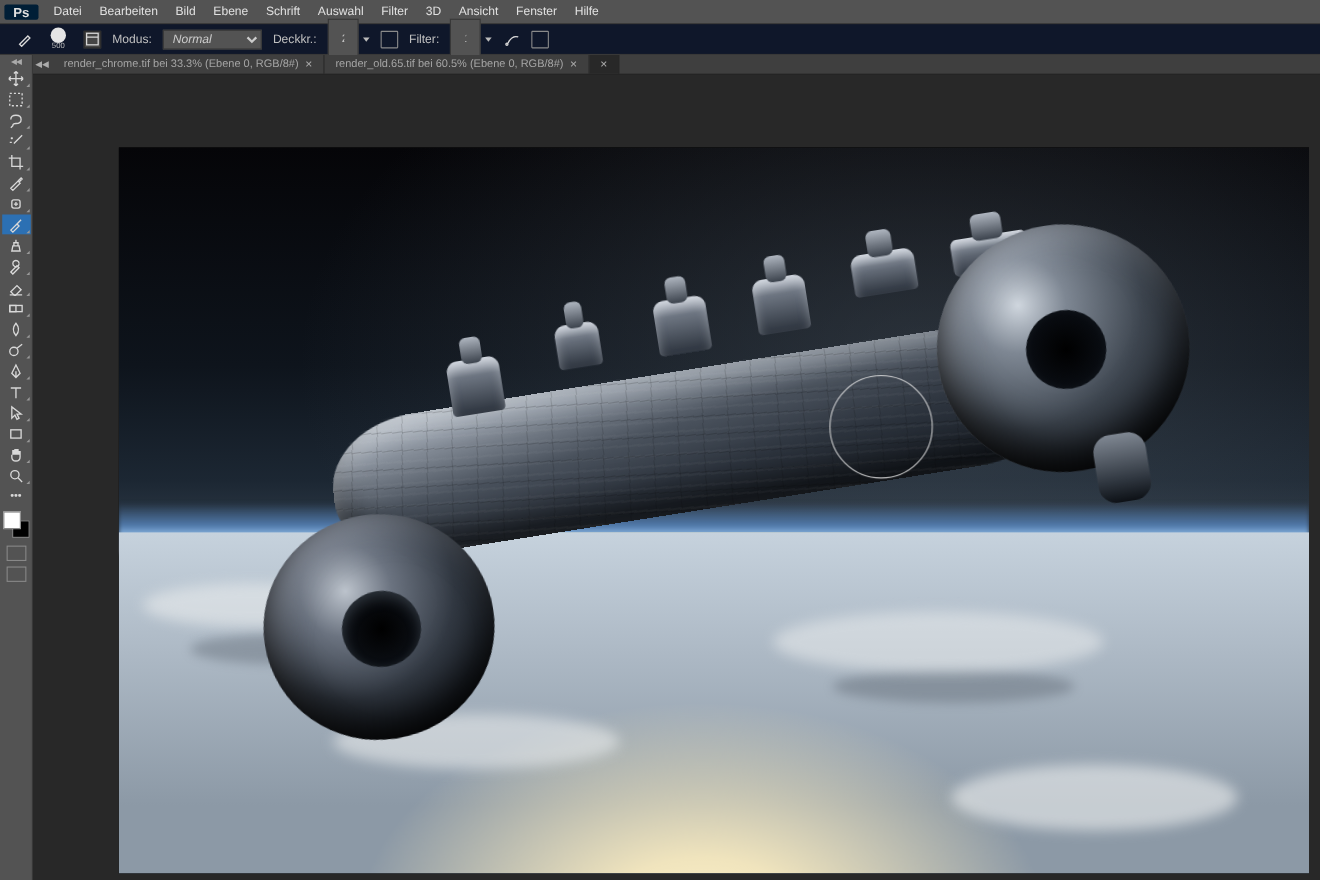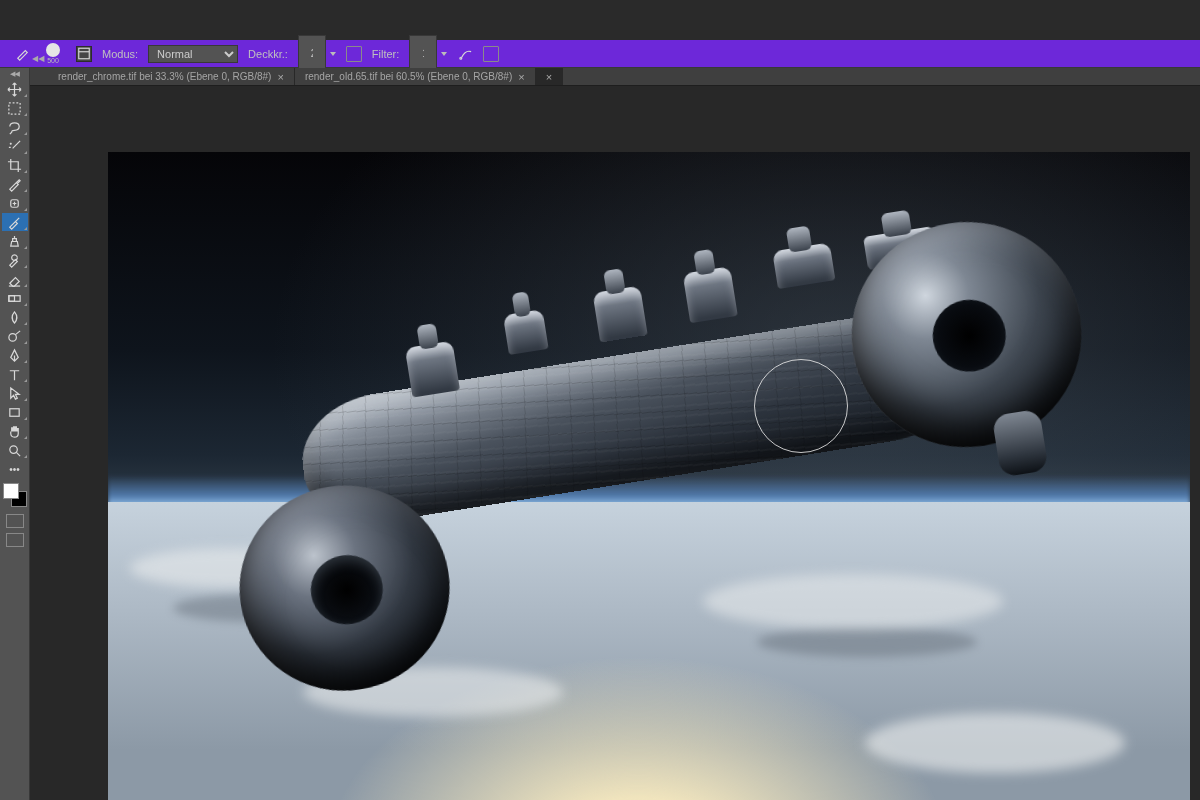--- a/index.html
+++ b/index.html
@@ -5,27 +5,27 @@
   * { margin:0; padding:0; box-sizing:border-box; font-family:"Segoe UI",Tahoma,sans-serif; }
   html,body { width:1200px; height:800px; overflow:hidden; background:#2a2a2a; color:#ccc; font-size:11px; }
   .app { display:flex; flex-direction:column; width:100%; height:100%; }
 
   
   .menubar { height:22px; background:#535353; display:flex; align-items:center; padding-left:4px; border-bottom:1px solid #383838; }
   .ps-logo { font-weight:bold; color:#fff; background:#001e36; padding:1px 5px; font-size:12px; border-radius:2px; margin-right:6px; }
   .menubar span { padding:0 8px; color:#e0e0e0; cursor:default; }
 
   
-  .optionsbar { height:28px; background:#6d28d9; border-bottom:1px solid #383838; display:flex; align-items:center; padding-left:14px; gap:10px;margin-top:40px; }
+  .optionsbar { height:28px; background:#0f172a; border-bottom:1px solid #383838; display:flex; align-items:center; padding-left:14px; gap:10px; }
   .brush-preview { width:26px; height:22px; display:flex; flex-direction:column; align-items:center; justify-content:center; }
   .brush-preview .circ { width:14px; height:14px; border-radius:50%; background:#e5e5e5; }
   .brush-preview .sz { font-size:7px; color:#bbb; }
   .toggle-btn { width:16px; height:16px; background:#454545; border:1px solid #2c2c2c; display:flex; align-items:center; justify-content:center; font-size:9px; }
   .lbl { color:#c0c0c0; font-size:11px; }
-  select.opt-sel { background:#535353; color:#ccc; border:1px solid #383838; height:18px; font-size:11px; min-width:90px; padding:0 4px; }
+  select.opt-sel { background:#535353; color:#ccc; border:1px solid #383838; height:18px; font-size:11px; min-width:90px; padding:0 4px;font-style:italic; }
   .pct-field { display:flex; align-items:center; gap:2px; }
   .pct-field input { width:28px; background:#535353; color:#ccc; border:1px solid #383838; text-align:right; font-size:10px; padding:12px; }
   .pct-field .arrow { width:0;height:0;border-left:3px solid transparent;border-right:3px solid transparent;border-top:4px solid #bbb; margin-left:2px;}
   .airbrush-ico { width:16px; height:16px; display:flex; align-items:center; justify-content:center; }
   .tablet-ico { width:16px; height:16px; border:1px solid #8a8a8a; border-radius:1px; }
 
   .workspace { flex:1; display:flex; background:#282828; }
 
   
   .toolbar { width:30px; background:#535353; border-right:1px solid #383838; display:flex; flex-direction:column; align-items:center; padding-top:2px; gap:1px; }
@@ -111,20 +111,34 @@
 
   
   svg { width:15px; height:15px; }
   svg * { stroke:#d8d8d8; stroke-width:1.3; fill:none; }
 </style>
 </head>
 <body>
 
 <div class="app">
 
+  <div class="menubar">
+    <span class="ps-logo">Ps</span>
+    <span>Datei</span>
+    <span>Bearbeiten</span>
+    <span>Bild</span>
+    <span>Ebene</span>
+    <span>Schrift</span>
+    <span>Auswahl</span>
+    <span>Filter</span>
+    <span>3D</span>
+    <span>Ansicht</span>
+    <span>Fenster</span>
+    <span>Hilfe</span>
+  </div>
 
   <div class="optionsbar">
     <div class="airbrush-ico">
       <svg viewBox="0 0 16 16">
           <path d="M3 13 L11 5 L13 7 L5 15 Z"></path>
         </svg>
     </div>
     <div class="brush-preview">
       <div class="circ"></div>
       <div class="sz">500</div>

